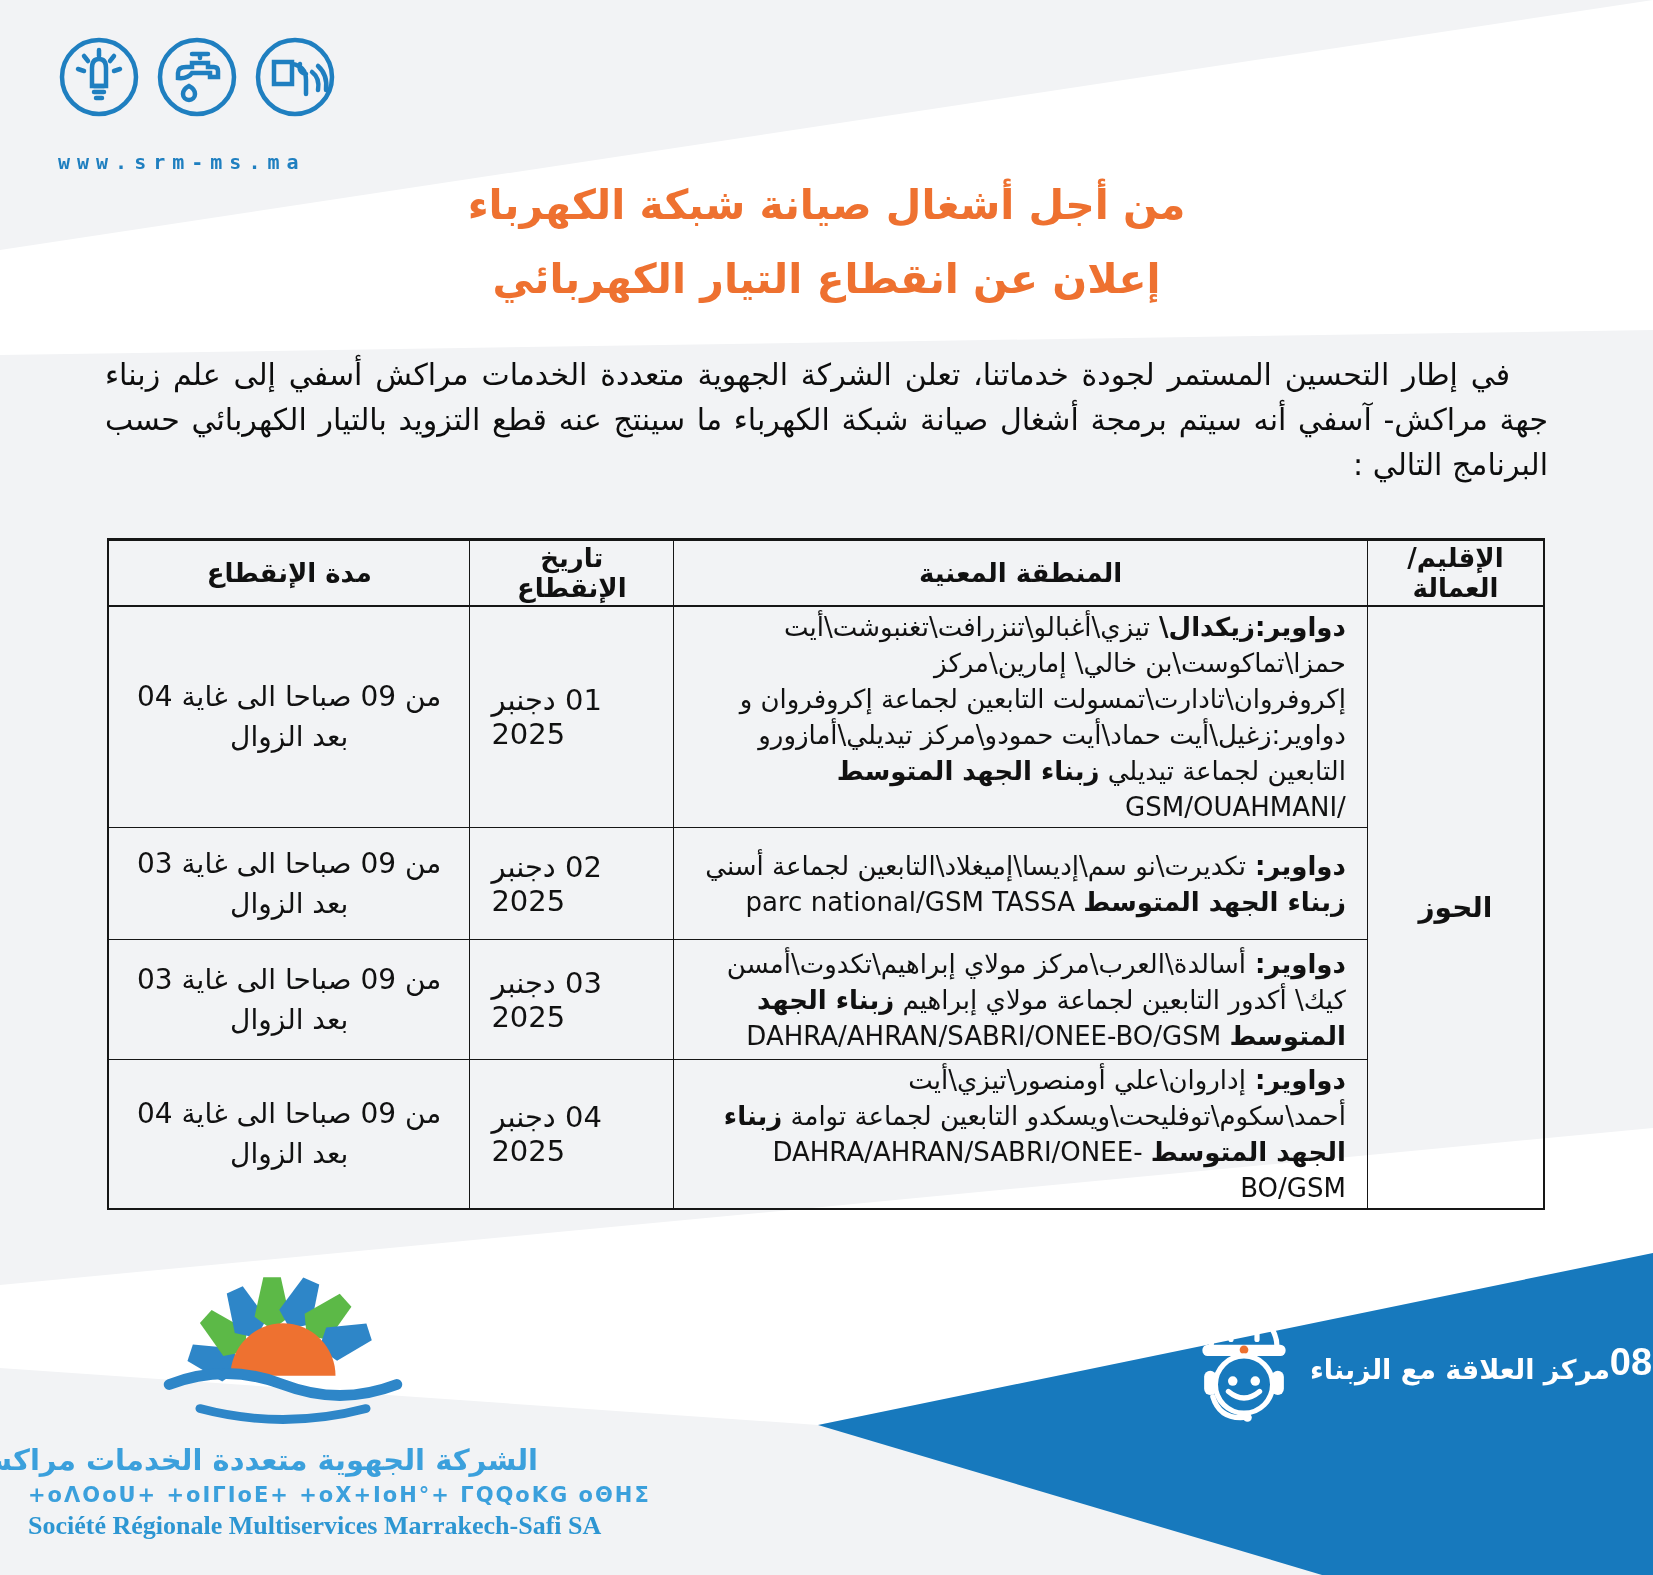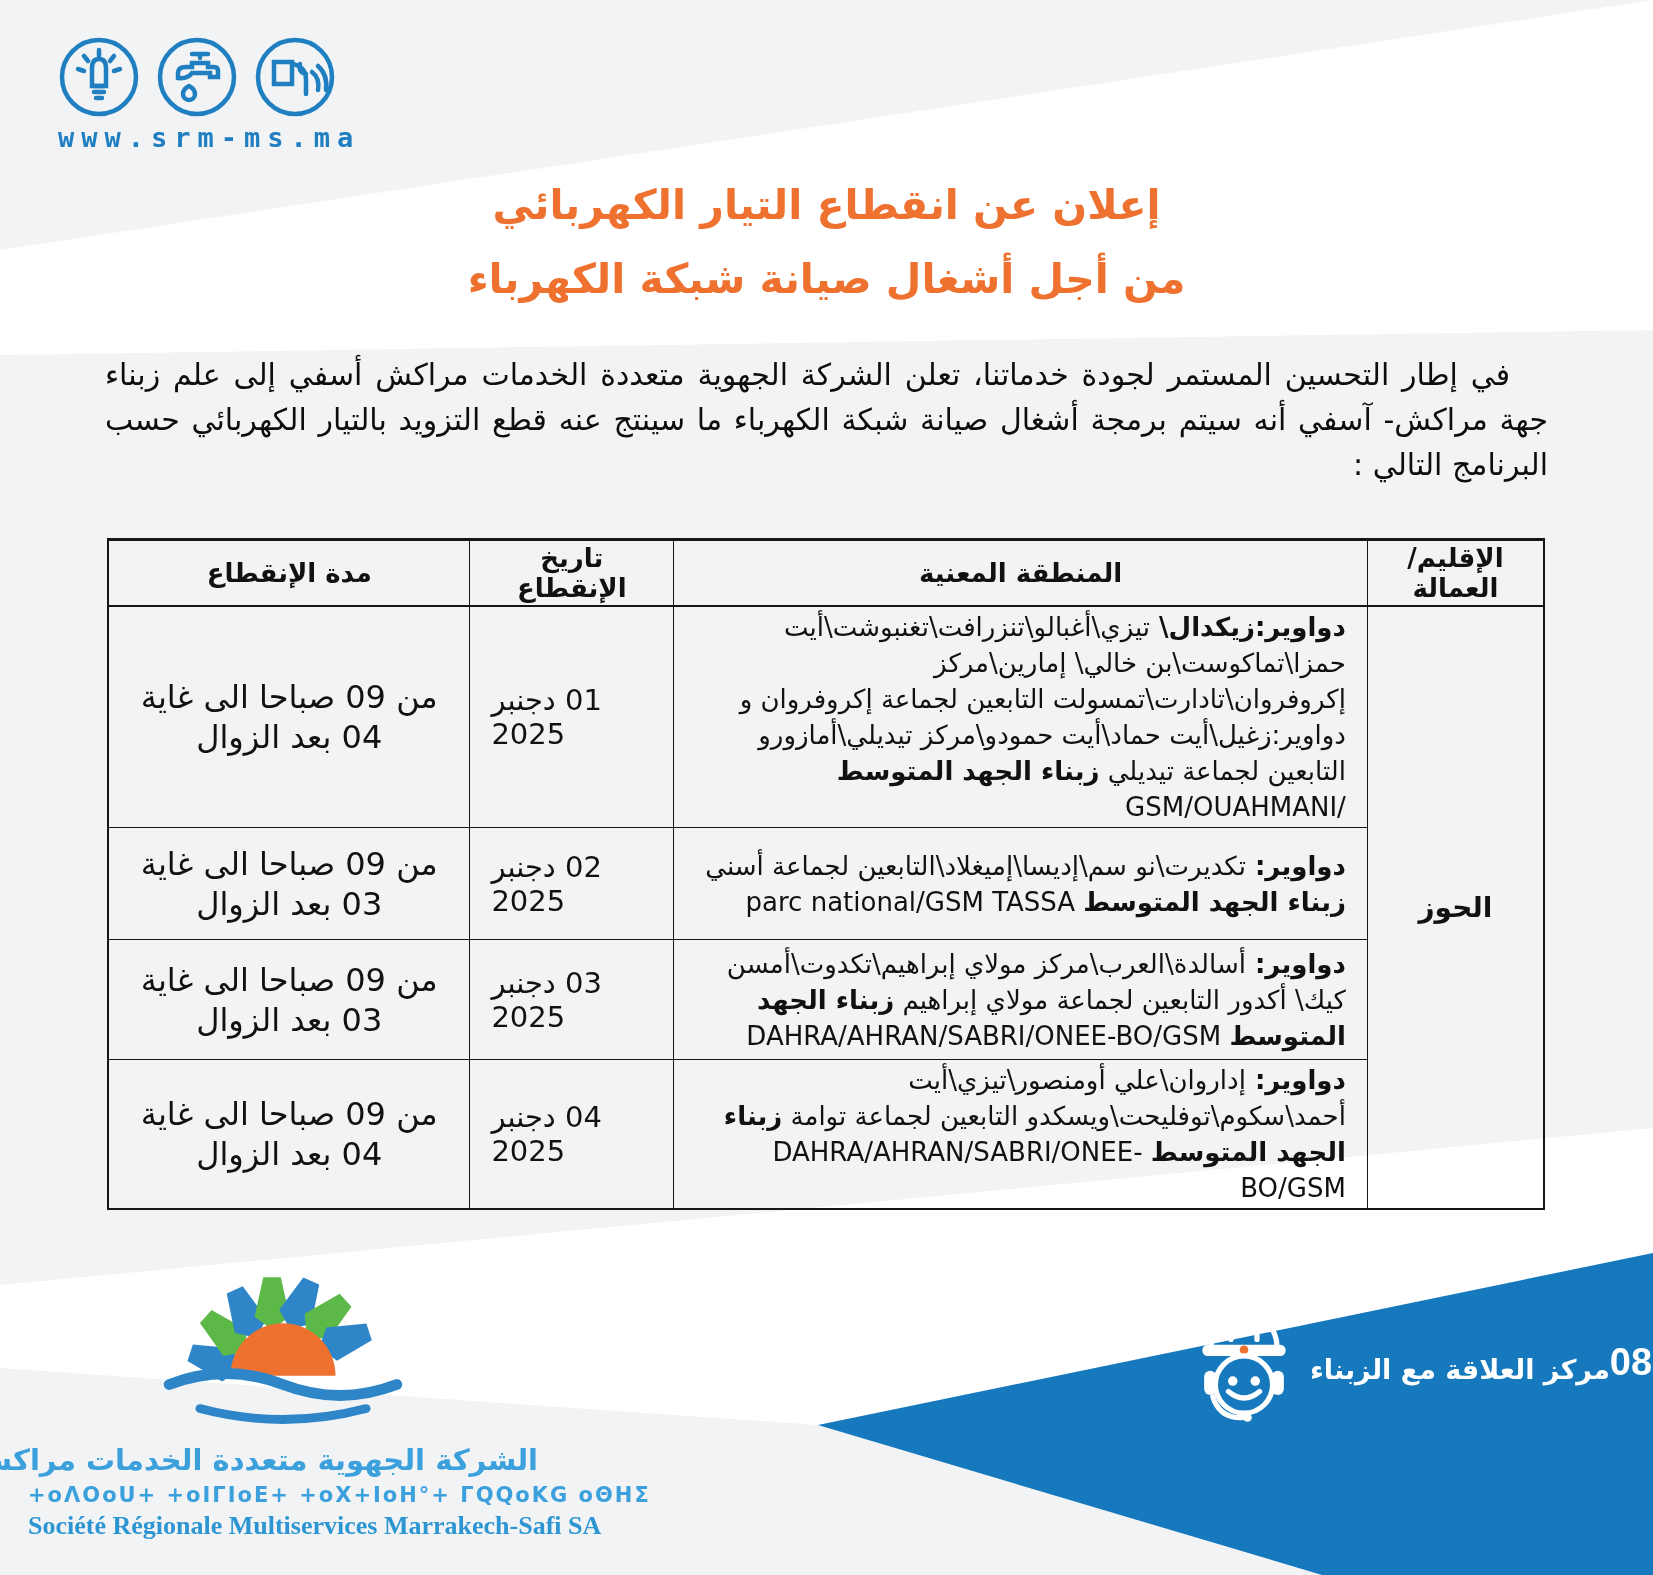--- a/index.html
+++ b/index.html
@@ -22,23 +22,23 @@
   .band{position:absolute;inset:0;pointer-events:none;}
   .band-top{background:#fff;clip-path:polygon(0 250px,100% 0,100% 330px,0 355px);}
   .band-bottom{background:#fff;clip-path:polygon(0 1285px,100% 1128px,100% 1258px,818px 1425px,0 1368px);}
   .triangle-blue{background:var(--brand-blue);clip-path:polygon(818px 1425px,100% 1253px,100% 100%,1322px 100%);}
 
   
   .brand{position:absolute;left:58px;top:36px;width:330px;}
   .brand .icons{display:flex;gap:16px;}
   .brand .icons svg{display:block;}
   .website{
-    margin-top:4px;
+    margin-top:32px;
     font-family:"DejaVu Sans Mono",monospace;
-    font-weight:bold;font-size:27px;letter-spacing:7px;
+    font-weight:bold;font-size:20px;letter-spacing:7px;
     color:#1f7fc0;white-space:nowrap;
   }
 
   
   .title{
     position:absolute;left:0;right:0;top:168px;
     text-align:center;direction:rtl;
     color:var(--accent-orange);
     font-weight:bold;font-size:41px;line-height:74px;
   }
@@ -63,21 +63,21 @@
   }
   table.schedule th,table.schedule td{border:1.5px solid #161616;padding:2px 21px;}
   table.schedule{border:2.5px solid #161616;}
   table.schedule thead th{
     border-top:3px solid #161616;border-bottom:2px solid #161616;
     font-weight:bold;font-size:26px;height:40px;text-align:center;
   }
   td.province{font-weight:bold;text-align:center;font-size:28px;}
   td.zone{text-align:right;line-height:36px;font-size:26px;}
   td.date{text-align:left;font-size:29px;}
-  td.duration{text-align:center;font-size:32px;line-height:40px;}
+  td.duration{text-align:center;font-size:28px;line-height:40px;}
   tr.r1 td{height:188px;}
   tr.r2 td{height:112px;}
   tr.r3 td{height:120px;}
   tr.r4 td{height:120px;}
   .seg-b{font-weight:bold;}
 
   
   .company{
     position:absolute;left:28px;top:1262px;width:510px;
     text-align:center;
@@ -139,22 +139,22 @@
         <circle cx="41" cy="41" r="37"></circle>
         <rect x="20" y="26" width="18" height="22"></rect>
         <path d="M38 28 q14 2 14 16 v14 M46 28 q-2 8 6 10"></path>
         <path d="M58 36 q8 6 6 18 M64 30 q10 9 8 24"></path>
       </svg>
     </div>
     <div class="website">www.srm-ms.ma</div>
   </div>
 
   <div class="title">
+    <div>من أجل أشغال صيانة شبكة الكهرباء</div>
     <div>إعلان عن انقطاع التيار الكهربائي</div>
-    <div>من أجل أشغال صيانة شبكة الكهرباء</div>
   </div>
 
   <p class="intro">في إطار التحسين المستمر لجودة خدماتنا، تعلن الشركة الجهوية متعددة الخدمات مراكش أسفي إلى علم زبناء جهة مراكش- آسفي أنه سيتم برمجة أشغال صيانة شبكة الكهرباء ما سينتج عنه  قطع التزويد بالتيار الكهربائي حسب البرنامج التالي :</p>
 
   <table class="schedule">
     <colgroup>
       <col style="width:12.3%">
         <col style="width:48.3%">
         <col style="width:14.2%">
         <col style="width:25.2%">

